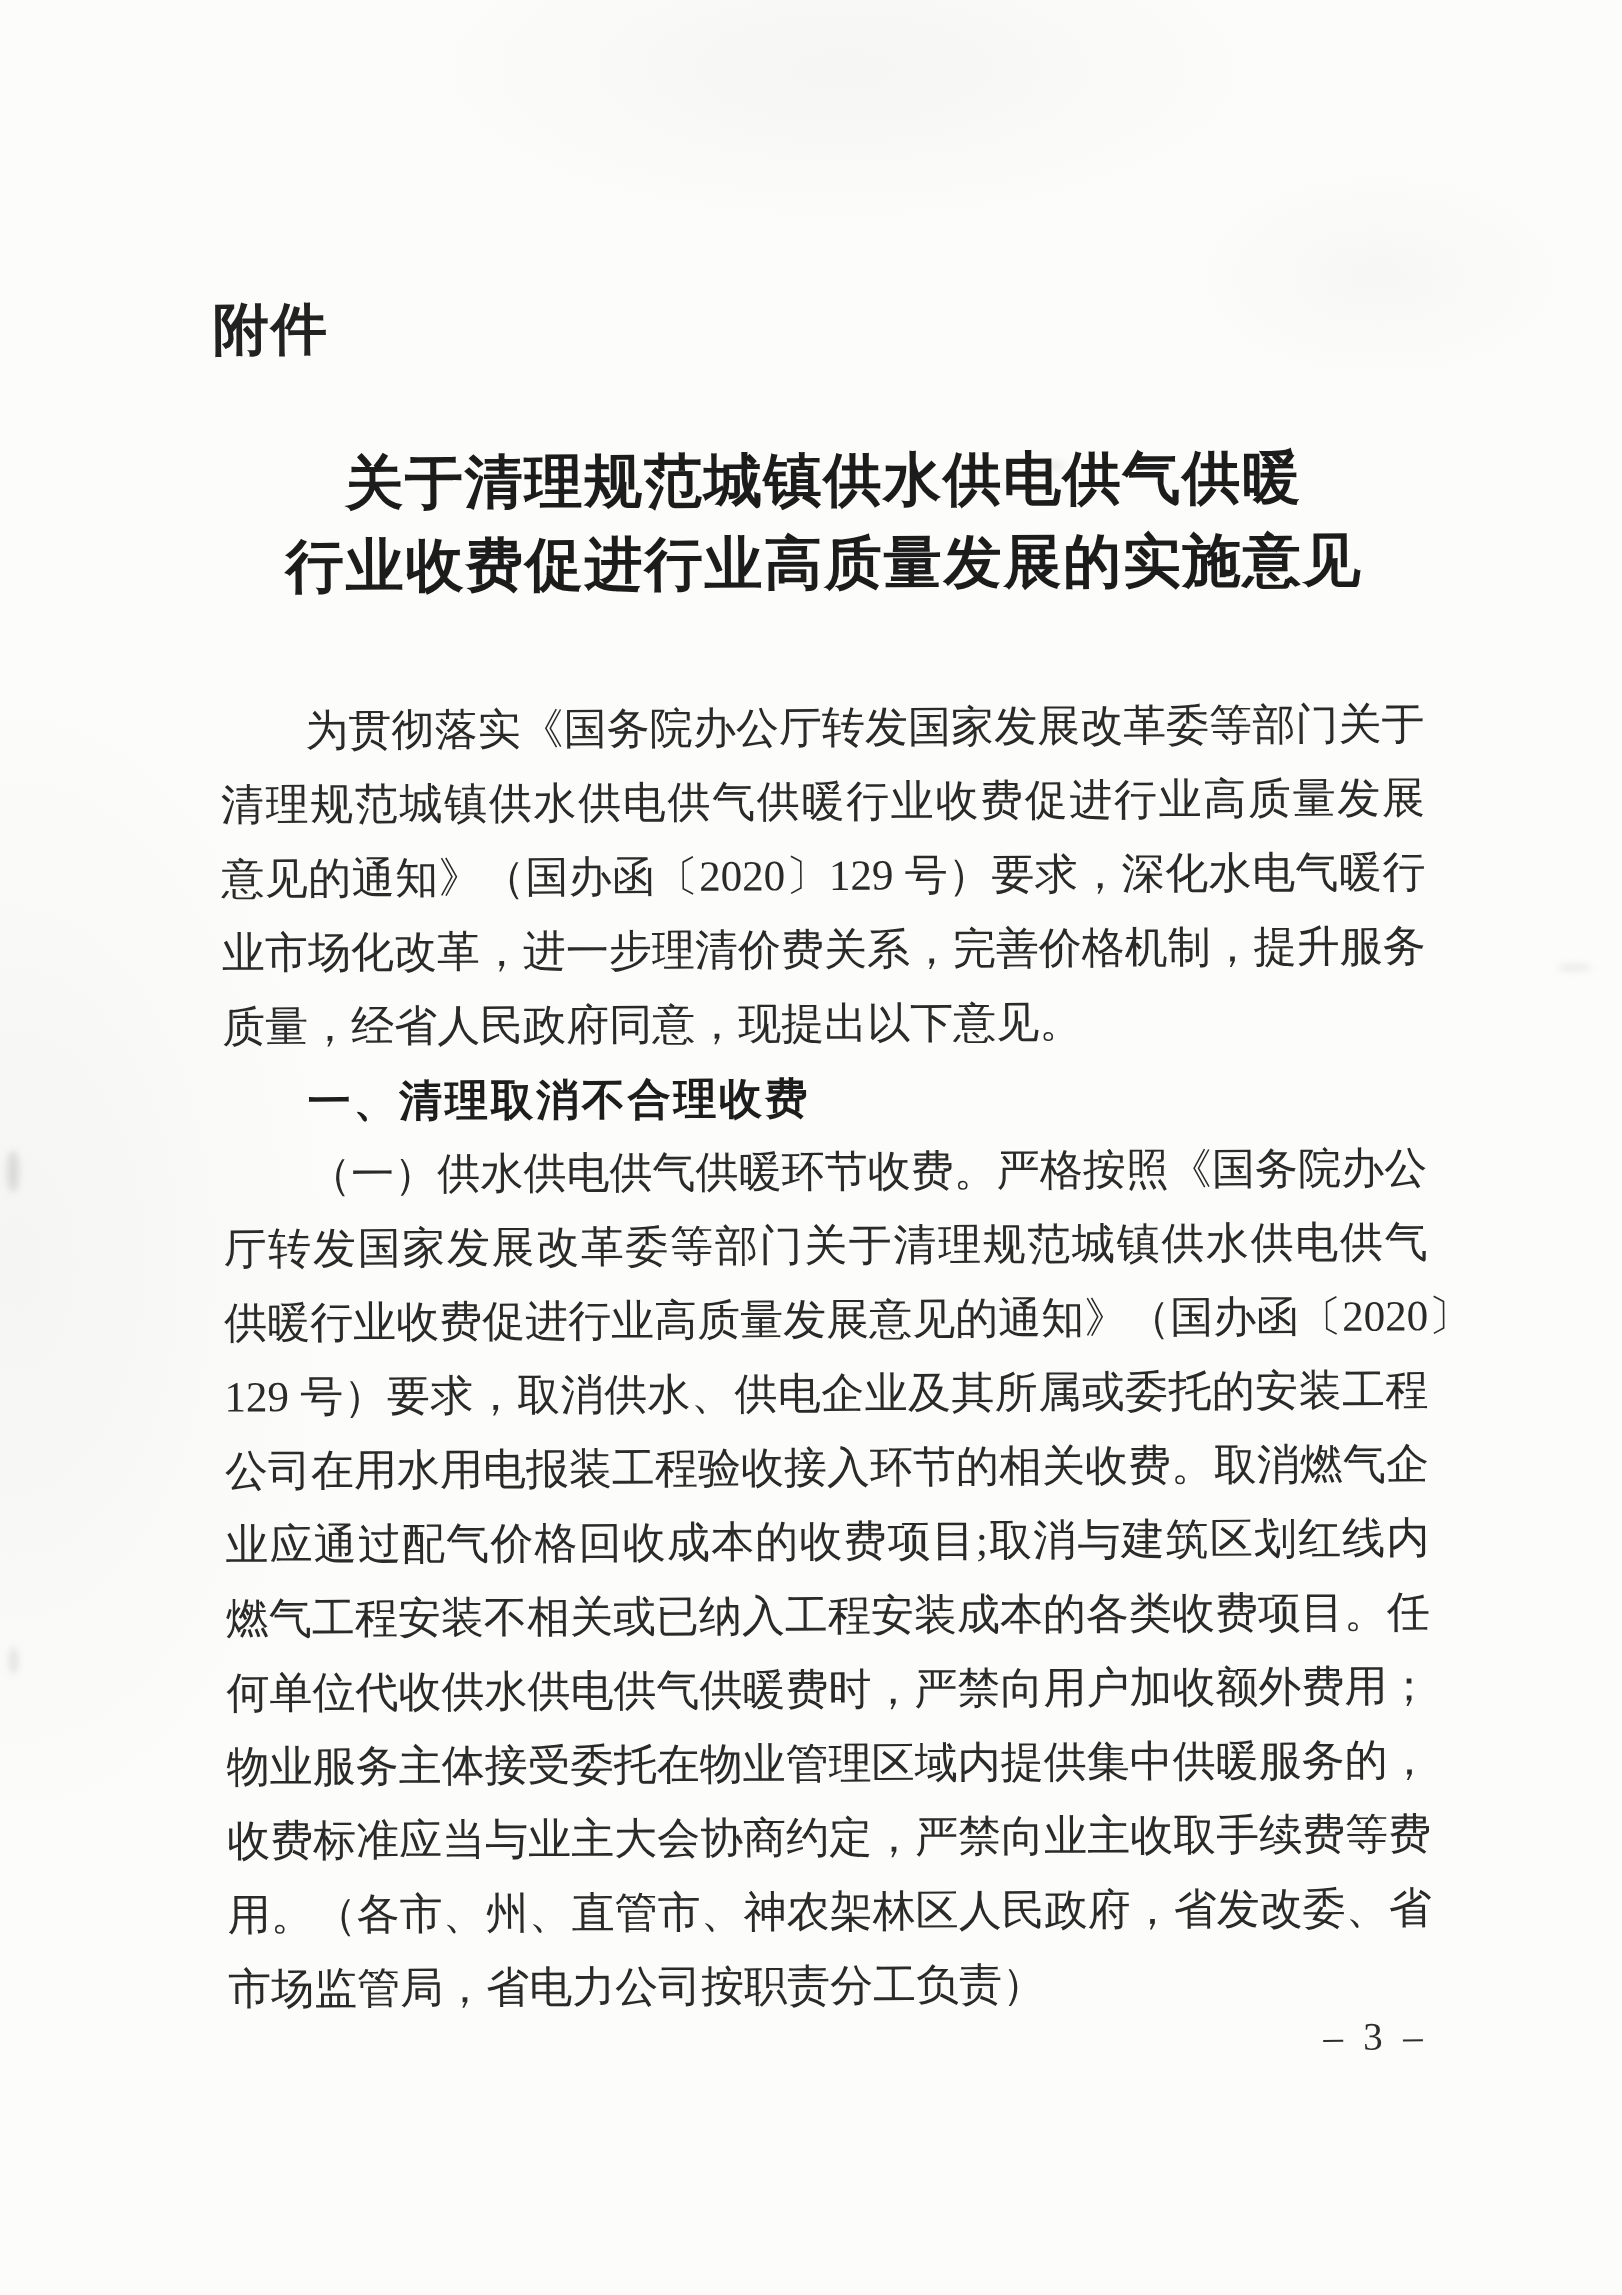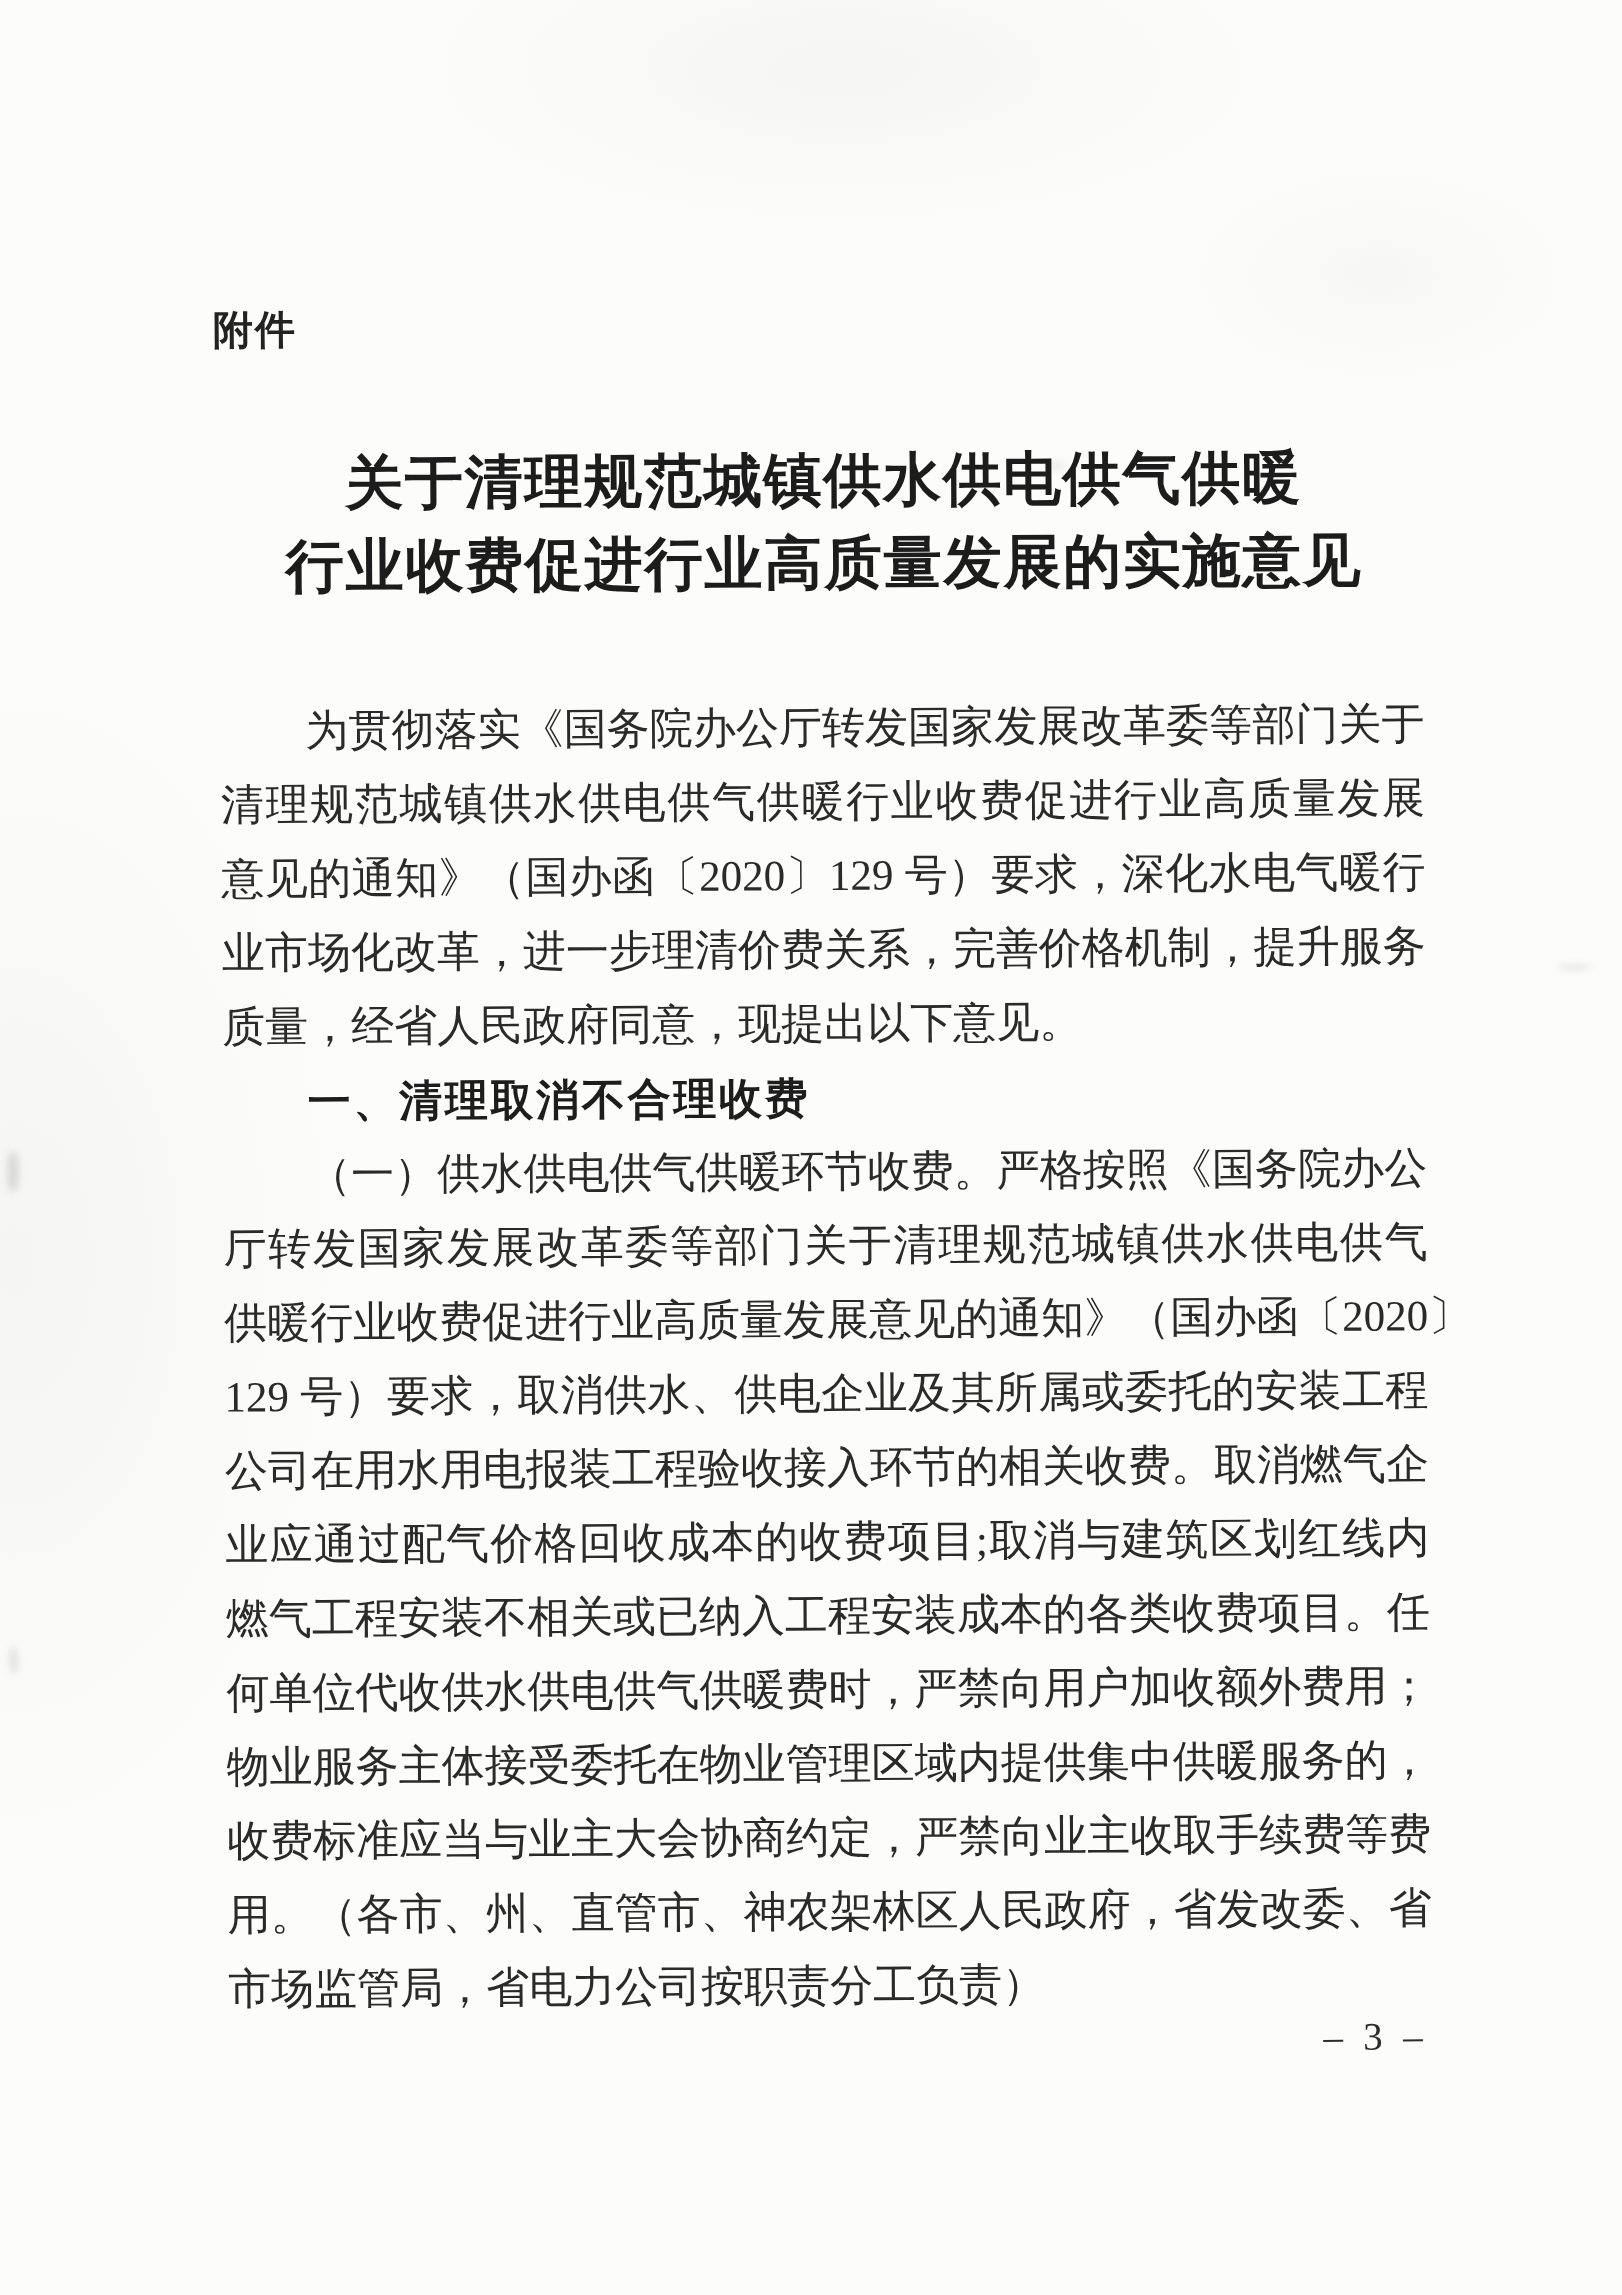--- a/index.html
+++ b/index.html
@@ -18,21 +18,21 @@
       radial-gradient(ellipse 443px 797px at 1% 55%, rgba(110,110,108,0.05), transparent 75%),
       #fcfcfb;
   }
   .content{
     position:absolute;inset:0;
     transform:rotate(-0.35deg);
     transform-origin:50% 50%;
   }
   .attachment{
     position:absolute;left:218px;top:299px;
-    font-size:40px;line-height:55px;
+    font-size:56px;line-height:55px;
     color:#222;letter-spacing:1.8px;
     font-weight:600;
   }
   .title{
     position:absolute;left:221px;top:439px;width:1213px;
     text-align:center;
     font-weight:bold;color:#1c1c1c;
     font-size:58px;line-height:83px;
     letter-spacing:1.8px;
   }

